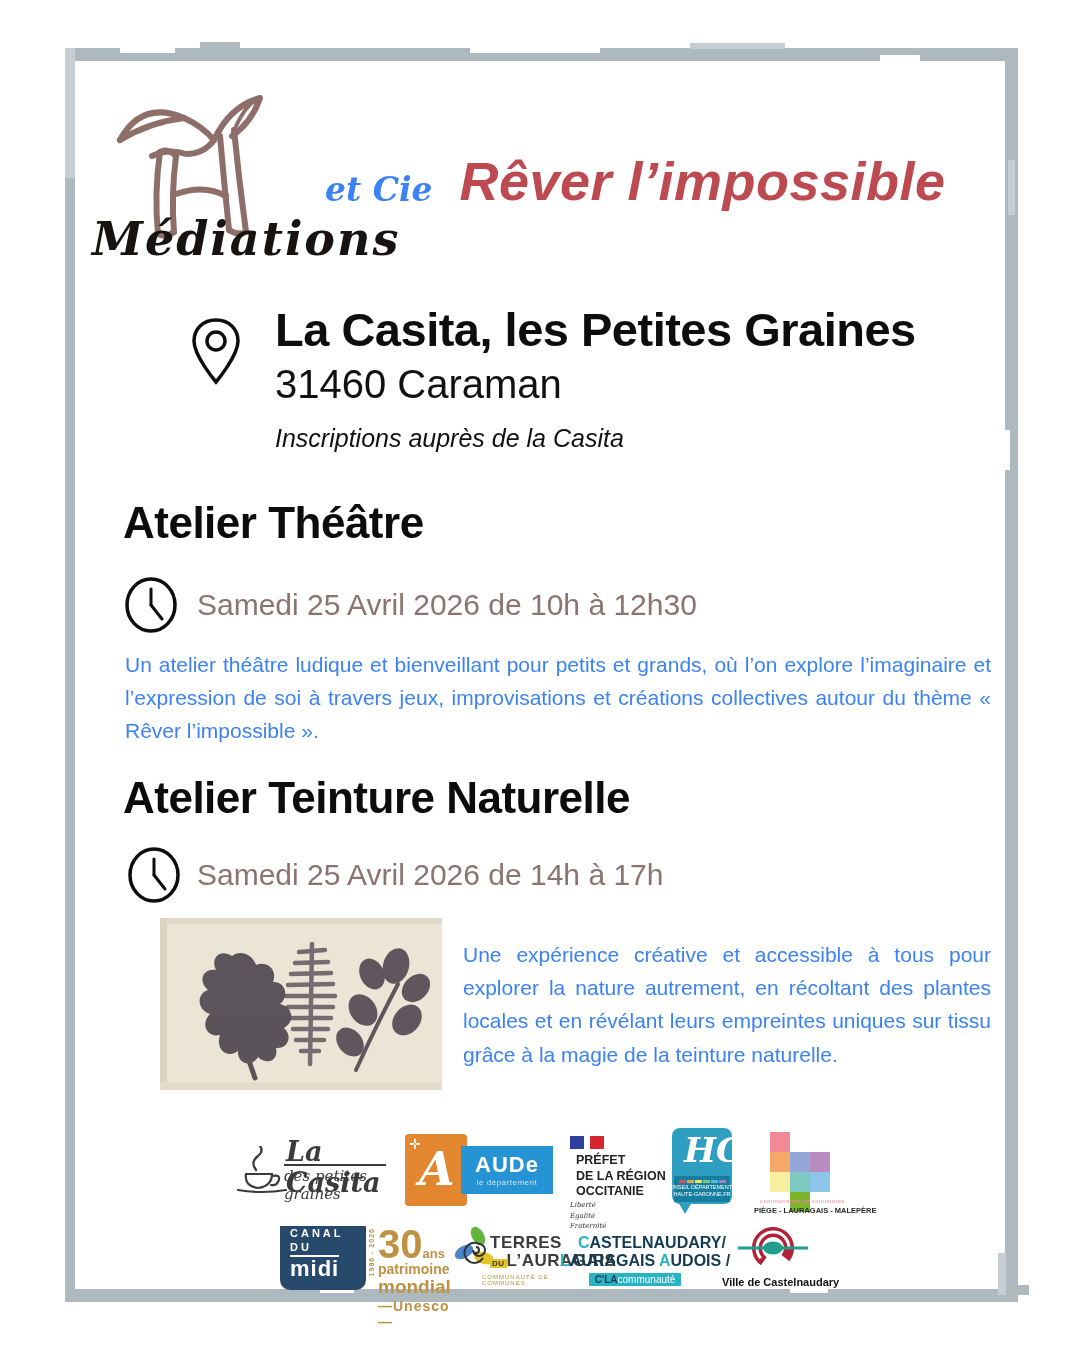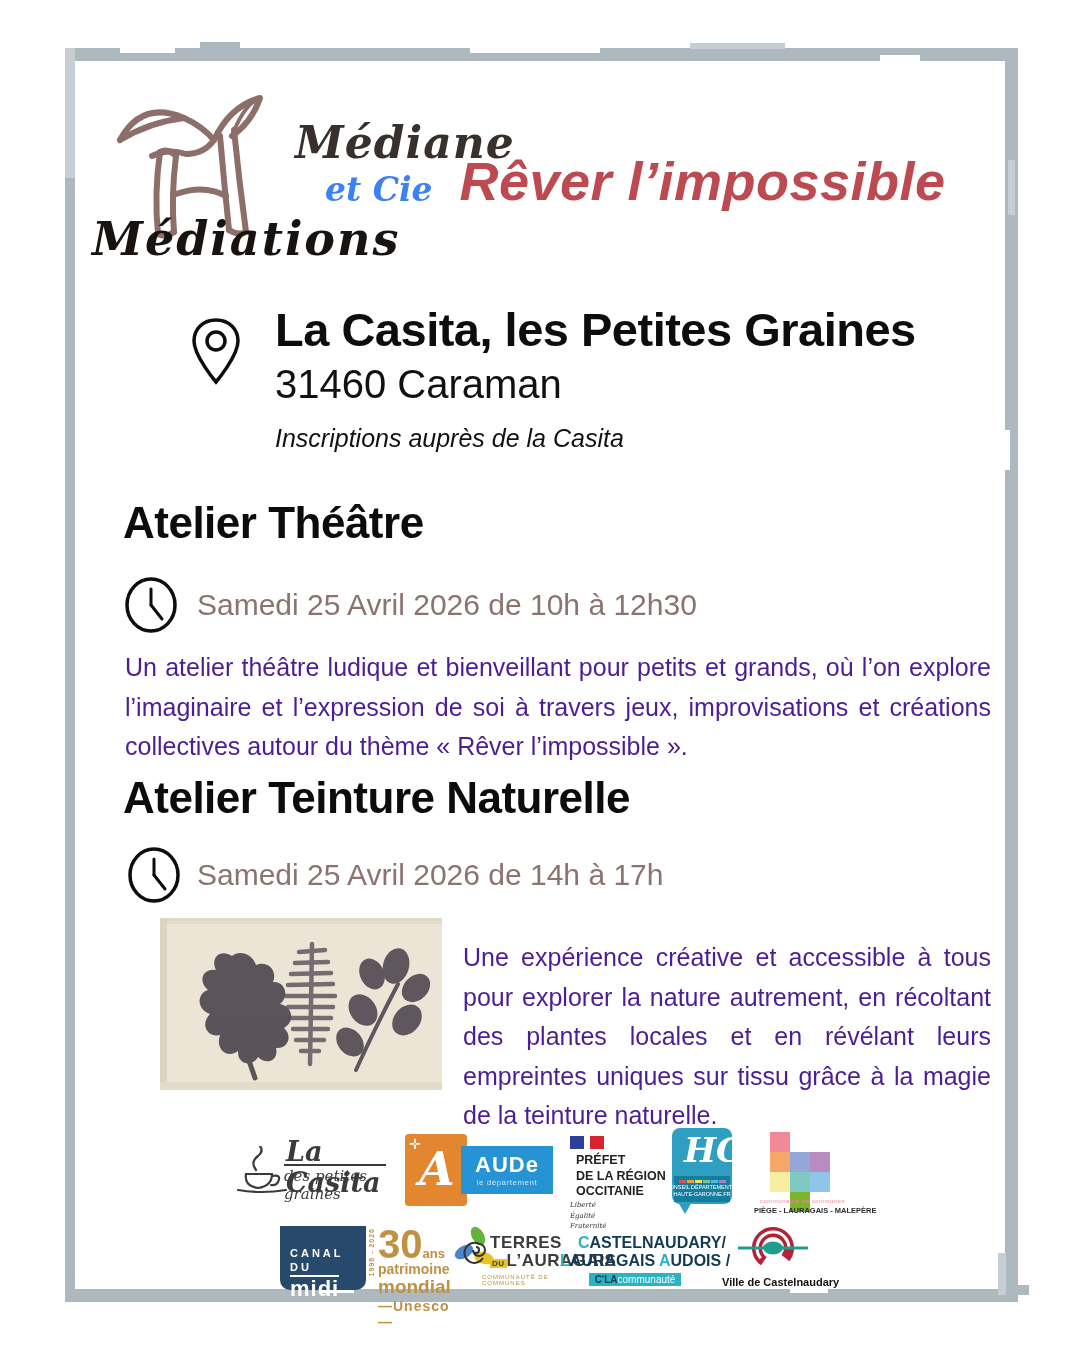--- a/index.html
+++ b/index.html
@@ -15,42 +15,42 @@
   .brand-etcie{font-size:33px;color:#3b82f6;font-weight:bold;}
   .brand-mediations{font-size:46px;color:#171310;font-weight:bold;letter-spacing:2px;}
   .main-title{font-size:54px;font-weight:bold;font-style:italic;color:#bc4a50;letter-spacing:.5px;text-align:center;}
   
   .loc-name{font-size:47px;font-weight:bold;color:#0d0d0d;letter-spacing:-0.5px;}
   .loc-city{font-size:40px;font-weight:normal;color:#111;letter-spacing:0;}
   .loc-note{font-size:25px;font-style:italic;color:#111;}
   
   .sec-title{font-size:44px;font-weight:bold;color:#0c0c0c;letter-spacing:-0.5px;}
   .sec-date{font-size:30px;color:#8b7370;}
-  .body-par{font-size:25px;line-height:1.58;text-align:justify;color:#4c1d95;}
+  .body-par{font-size:21px;line-height:1.58;text-align:justify;color:#3b82f6;}
   .casita-name{font-family:"DejaVu Serif",serif;font-style:italic;font-weight:bold;font-size:27px;color:#3b3b3b;}
   .casita-sub{font-family:"DejaVu Serif",serif;font-style:italic;font-size:15px;color:#3b3b3b;border-top:2px solid #3b3b3b;padding-top:1px;}
   .aude-orange{background:#e2862f;width:62px;height:72px;border-radius:4px;position:absolute;left:0;top:0;}
   .aude-a{position:absolute;left:14px;top:8px;color:#fff;font-size:46px;font-weight:bold;font-style:italic;font-family:"DejaVu Serif",serif;}
   .aude-cross{position:absolute;left:4px;top:2px;color:#fff;font-size:14px;}
   .aude-blue{background:#2593d4;position:absolute;left:56px;top:12px;width:92px;height:48px;display:flex;flex-direction:column;align-items:center;justify-content:center;}
   .aude-name{color:#fff;font-weight:bold;font-size:22px;letter-spacing:1px;line-height:1;}
   .aude-sub{color:#cfe8f8;font-size:8px;letter-spacing:.5px;margin-top:2px;}
   .prefet-t{font-size:12.5px;font-weight:bold;color:#222;line-height:1.25;}
   .prefet-motto{font-family:"DejaVu Serif",serif;font-style:italic;font-size:7px;color:#333;line-height:1.5;}
   .hg-bubble{position:absolute;left:0;top:0;width:60px;height:76px;background:#2f9fc1;border-radius:8px;}
   .hg-tail{position:absolute;left:6px;top:74px;width:0;height:0;border-left:7px solid transparent;border-right:7px solid transparent;border-top:12px solid #2f9fc1;}
   .hg-mono{position:absolute;left:12px;top:2px;color:#fff;font-family:"DejaVu Serif",serif;font-style:italic;font-size:34px;font-weight:bold;}
   .hg-band{position:absolute;left:2px;top:48px;width:56px;height:26px;background:#157e9f;display:flex;flex-direction:column;align-items:center;justify-content:center;}
   .hg-stripes{display:flex;gap:1px;margin-bottom:1px;}
   .hg-stripes span{width:7px;height:3px;display:inline-block;}
   .hg-txt{color:#fff;font-size:5.5px;line-height:1.3;text-align:center;white-space:nowrap;}
   .sq{position:absolute;width:20px;height:20px;}
   .ccplm-sub{font-size:6px;color:#e98f9b;letter-spacing:.5px;white-space:nowrap;}
   .ccplm-name{font-size:7.5px;color:#2b2b2b;font-weight:bold;white-space:nowrap;}
-  .canal-box{position:absolute;left:0;top:0;width:86px;height:64px;background:#27496b;border-radius:0 0 10px 10px;color:#fff;padding-top:20px;box-sizing:border-box;}
+  .canal-box{position:absolute;left:0;top:0;width:86px;height:64px;background:#27496b;border-radius:0 0 10px 10px;color:#fff;padding-top:0;box-sizing:border-box;}
   .canal-l1{font-size:11px;letter-spacing:3px;font-weight:bold;padding-left:10px;line-height:1.3;}
   .canal-midi{font-size:22px;font-weight:bold;letter-spacing:1px;margin-left:10px;border-top:2px solid #fff;display:inline-block;line-height:1.1;}
   .gold{color:#bf9243;}
   .canal-30{font-size:40px;font-weight:bold;line-height:.9;}
   .canal-ans{font-size:13px;font-weight:bold;}
   .canal-p1{font-size:14px;font-weight:bold;line-height:1.1;}
   .canal-p2{font-size:19px;font-weight:bold;line-height:1.1;}
   .canal-p3{font-size:14px;font-weight:bold;letter-spacing:1px;}
   .canal-years{position:absolute;left:88px;top:2px;font-size:7px;writing-mode:vertical-rl;transform:rotate(180deg);letter-spacing:1px;font-weight:bold;}
   .terres-name{font-size:17px;font-weight:bold;color:#3c3c3b;letter-spacing:.5px;line-height:1.05;}
@@ -103,21 +103,20 @@
 
       <path d="M12 58 Q34 18 76 36"></path>
       <path d="M12 58 Q42 40 76 36"></path>
 
       <path d="M76 36 Q94 44 106 58 Q96 72 78 72 Q60 66 44 74"></path>
 
       <path d="M106 58 Q122 24 152 16 Q144 40 124 54"></path>
       <path d="M152 16 Q136 22 124 54" stroke-width="4"></path>
     </g>
   </svg>
-  <div class="abs script brand-mediane" style="left:205px;top:35px;">Médiane</div>
   <div class="abs script brand-etcie" style="left:235px;top:88px;">et Cie</div>
   <div class="abs script brand-mediations" style="left:2px;top:130px;">Médiations</div>
 </div>
 
 <div class="abs main-title" style="left:420px;top:150px;width:565px;">Rêver l’impossible</div>
 
 <div>
   <svg class="abs" style="left:190px;top:316px;" width="52" height="96" viewBox="0 0 52 96">
     <path d="M26 4 C13 4 4 13 4 25 C4 40 26 66 26 66 C26 66 48 40 48 25 C48 13 39 4 26 4 Z" fill="none" stroke="#0d0d0d" stroke-width="3.5"></path>
     <circle cx="26" cy="25" r="9" fill="none" stroke="#0d0d0d" stroke-width="3.5"></circle>

